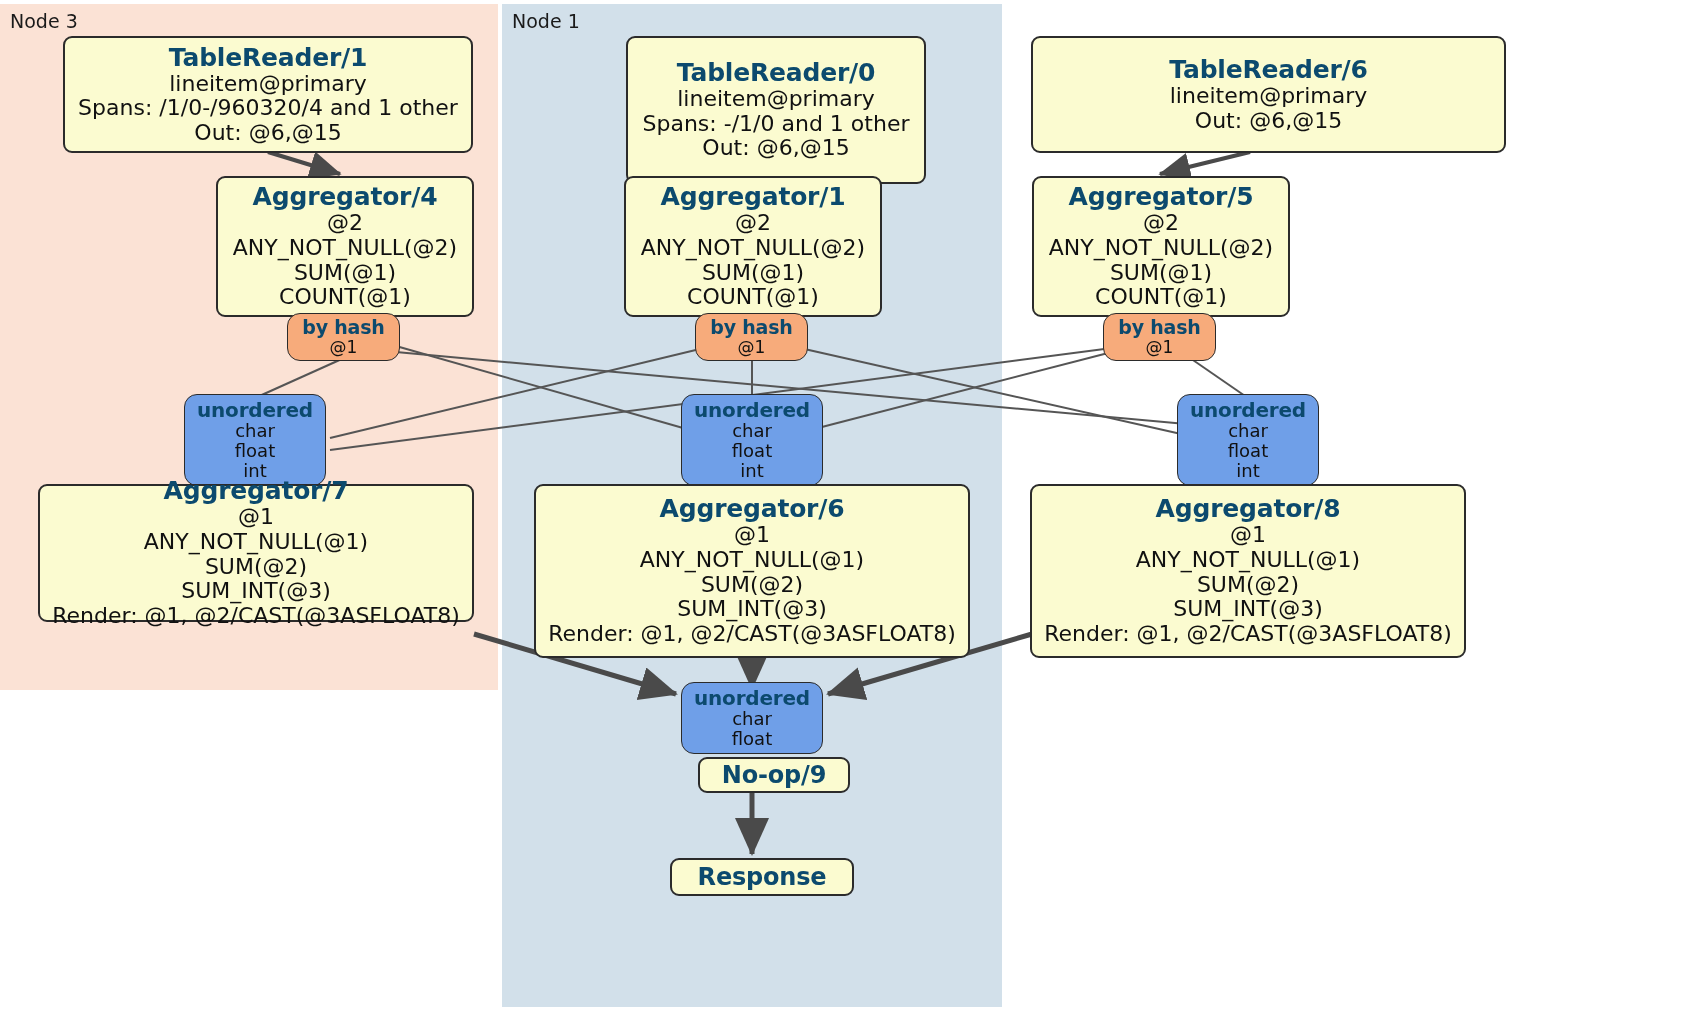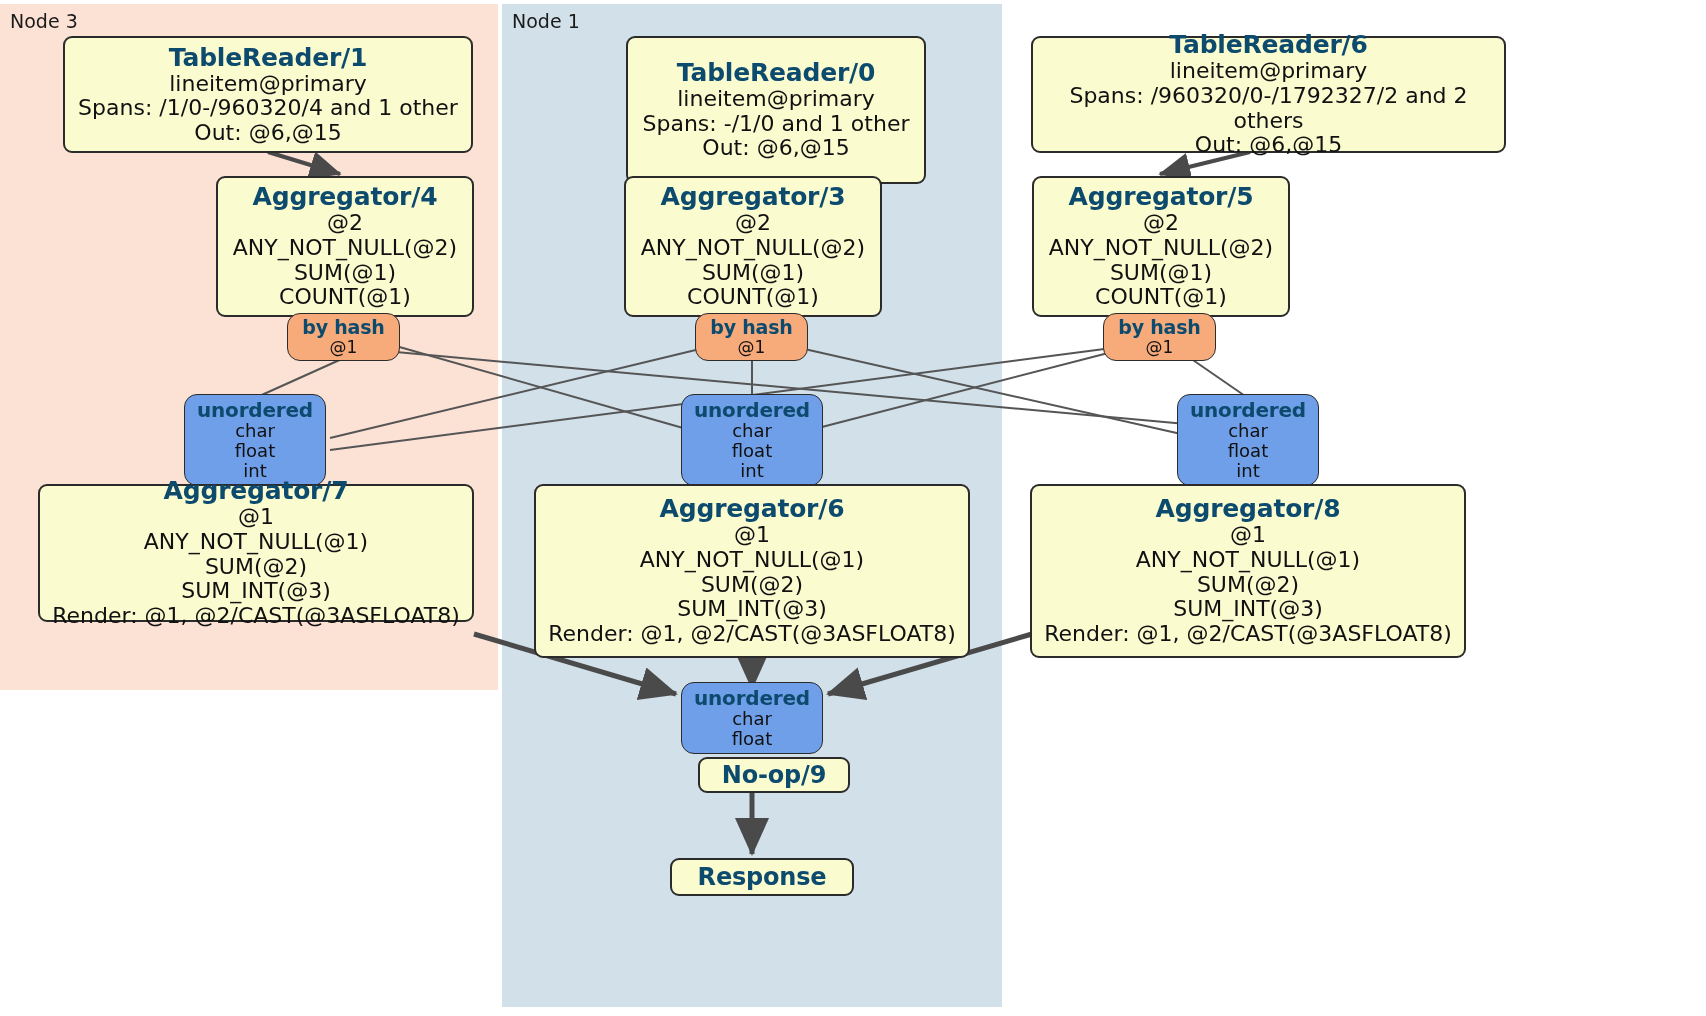--- a/index.html
+++ b/index.html
@@ -168,34 +168,33 @@
   <div class="box proc" style="left:626px; top:36px; width:300px; height:148px;">
     <div class="title">TableReader/0</div>
     <div class="line">lineitem@primary</div>
     <div class="line">Spans: -/1/0 and 1 other</div>
     <div class="line">Out: @6,@15</div>
   </div>
 
   <div class="box proc" style="left:1031px; top:36px; width:475px; height:117px;">
     <div class="title">TableReader/6</div>
     <div class="line">lineitem@primary</div>
-    <div class="line">Spans: /960320/0-/1792327/2 and 2 others</div>
     <div class="line">Out: @6,@15</div>
   </div>
 
   <div class="box proc" style="left:216px; top:176px; width:258px; height:141px;">
     <div class="title">Aggregator/4</div>
     <div class="line">@2</div>
     <div class="line">ANY_NOT_NULL(@2)</div>
     <div class="line">SUM(@1)</div>
     <div class="line">COUNT(@1)</div>
   </div>
 
   <div class="box proc" style="left:624px; top:176px; width:258px; height:141px;">
-    <div class="title">Aggregator/3</div>
+    <div class="title">Aggregator/1</div>
     <div class="line">@2</div>
     <div class="line">ANY_NOT_NULL(@2)</div>
     <div class="line">SUM(@1)</div>
     <div class="line">COUNT(@1)</div>
   </div>
 
   <div class="box proc" style="left:1032px; top:176px; width:258px; height:141px;">
     <div class="title">Aggregator/5</div>
     <div class="line">@2</div>
     <div class="line">ANY_NOT_NULL(@2)</div>

